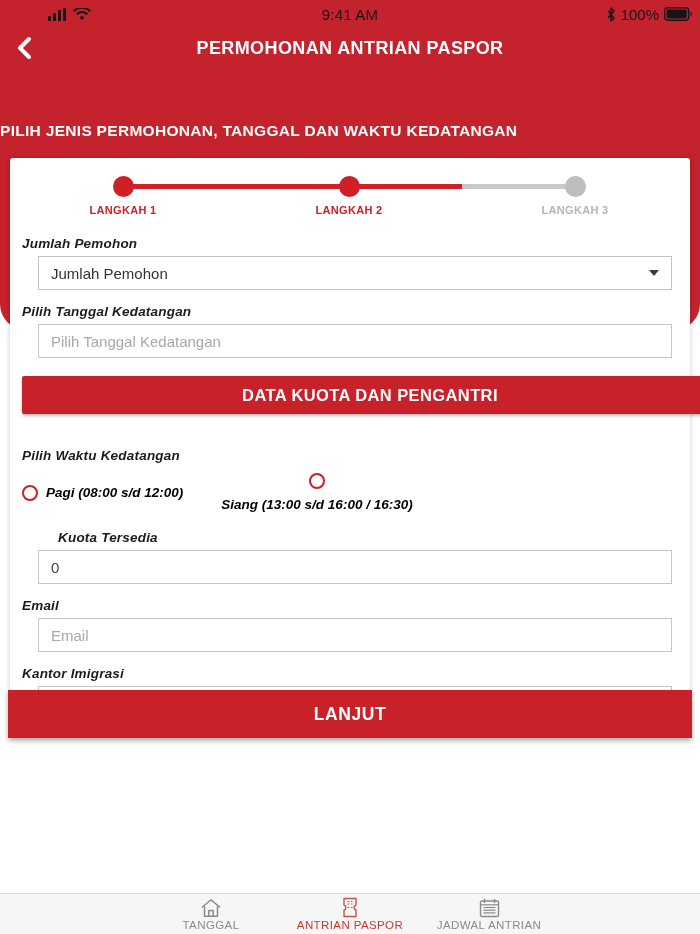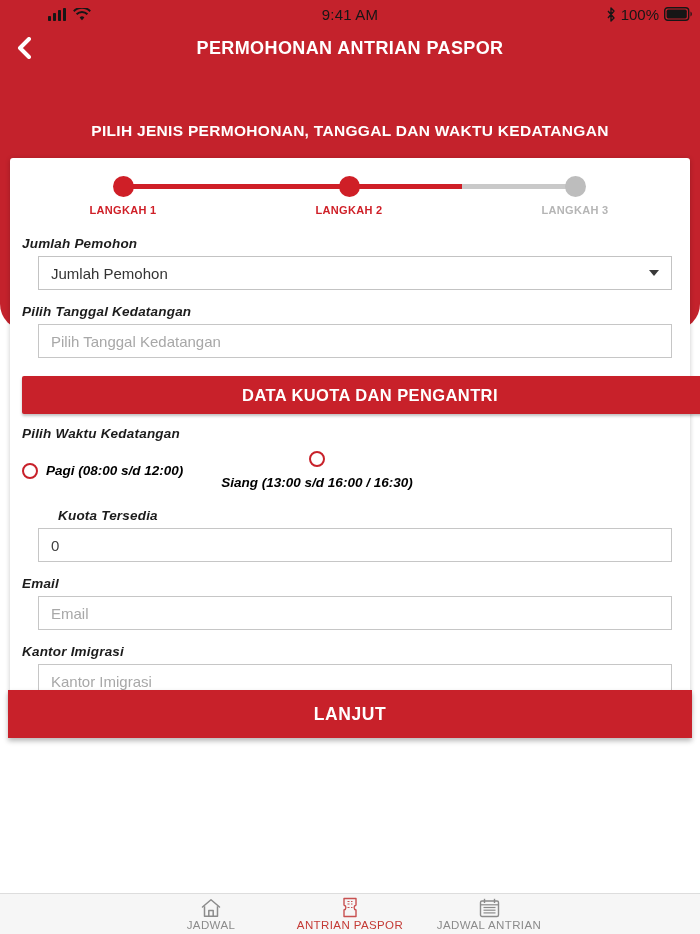--- a/index.html
+++ b/index.html
@@ -21,21 +21,21 @@
   .sb-left { display:flex; align-items:center; gap:6px; padding-left:16px; }
   .sb-time { position:absolute; left:0; right:0; text-align:center; font-weight:400; letter-spacing:0.2px; }
   .sb-right { margin-left:auto; display:flex; align-items:center; gap:5px; padding-right:8px; }
   .navbar {
     position:absolute; left:0; top:28px; width:700px; height:40px;
     display:flex; align-items:center; justify-content:center;
   }
   .back-btn { position:absolute; left:8px; top:4px; width:32px; height:32px; display:flex; align-items:center; justify-content:center; cursor:pointer; }
   .nav-title { color:#ffffff; font-weight:700; font-size:18px; letter-spacing:0.4px; }
   .subheading {
-    position:absolute; left:0; top:122px; width:700px; text-align:center;
+    position:absolute; left:0; top:122px; width:700px; 
     color:#ffffff; font-weight:700; font-size:15.5px; letter-spacing:0.3px;
   }
   
   .card {
     position:absolute; left:10px; top:158px; width:680px;
     background:#ffffff; border-radius:3px;
     box-shadow:0 1px 5px rgba(0,0,0,0.22);
     padding-bottom:16px;
   }
   
@@ -155,21 +155,21 @@
     <div class="fld-box select-box">
       <span>Jumlah Pemohon</span>
       <span class="dd-arrow"></span>
     </div>
 
     <div class="fld-label">Pilih Tanggal Kedatangan</div>
     <input class="fld-input" type="text" placeholder="Pilih Tanggal Kedatangan" style="">
 
     <button class="red-btn">DATA KUOTA DAN PENGANTRI</button>
 
-    <div class="fld-label" style="margin-top:12px;">Pilih Waktu Kedatangan</div>
+    <div class="fld-label" style="margin-top:34px;">Pilih Waktu Kedatangan</div>
     <div class="radio-row">
       <div class="radio-opt">
         <span class="radio-circle"></span>
         <span class="radio-text">Pagi (08:00 s/d 12:00)</span>
       </div>
       <div class="radio-opt">
         <span class="radio-circle"></span>
         <span class="radio-text">Siang (13:00 s/d 16:00 / 16:30)</span>
       </div>
     </div>
@@ -190,21 +190,21 @@
   <div class="tabbar">
 
     <div class="tab-item">
       <span class="tab-icon">
         <svg width="22" height="20" viewBox="0 0 22 20">
           <path d="M2.5 9 L11 1.8 L19.5 9" stroke="#8b8b8b" stroke-width="1.5" fill="none" stroke-linecap="round" stroke-linejoin="round"></path>
           <path d="M4.5 8.2 V18.2 H17.5 V8.2" stroke="#8b8b8b" stroke-width="1.5" fill="none" stroke-linejoin="round"></path>
           <path d="M8.8 18.2 V12.5 H13.2 V18.2" stroke="#8b8b8b" stroke-width="1.5" fill="none" stroke-linejoin="round"></path>
         </svg>
       </span>
-      <span class="tab-label">JADWAL</span>
+      <span class="tab-label">TANGGAL</span>
     </div>
 
     <div class="tab-item active">
       <span class="tab-icon">
         <svg width="16" height="21" viewBox="0 0 16 21">
           <path d="M2 1.5 H14 V8 A2.6 2.6 0 0 0 14 13 V19.5 H2 V13 A2.6 2.6 0 0 0 2 8 Z" stroke="#c85050" stroke-width="1.4" fill="none" stroke-linejoin="round"></path>
           <line x1="5.5" y1="4.5" x2="10.5" y2="4.5" stroke="#c85050" stroke-width="1.1" stroke-dasharray="2 1.5"></line>
           <line x1="5.5" y1="7" x2="10.5" y2="7" stroke="#c85050" stroke-width="1.1" stroke-dasharray="2 1.5"></line>
           <line x1="5.5" y1="10.5" x2="10.5" y2="10.5" stroke="#c85050" stroke-width="1.1" stroke-dasharray="2 1.5"></line>
         </svg>

